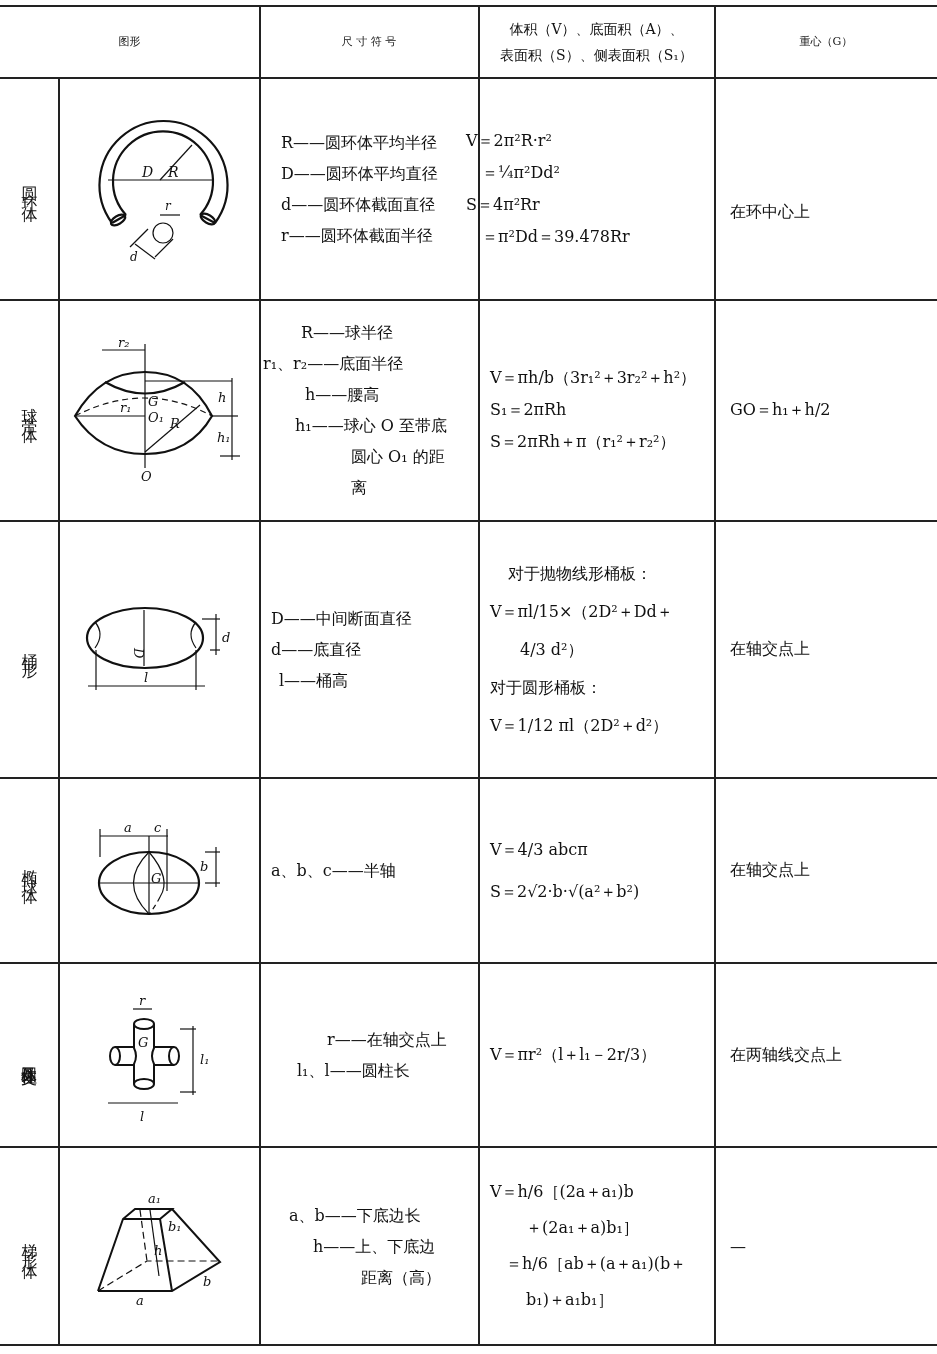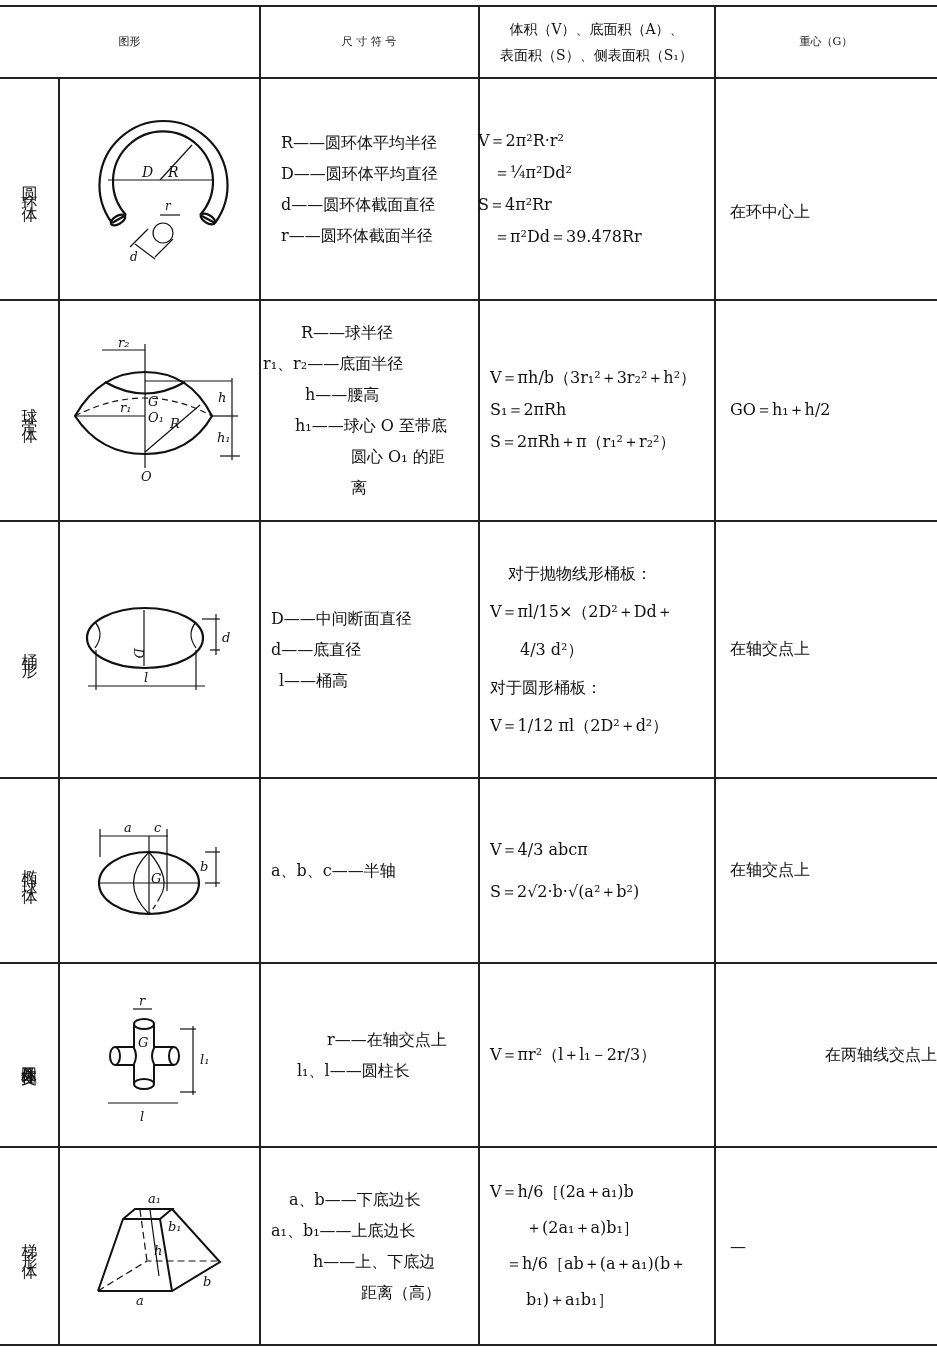--- a/index.html
+++ b/index.html
@@ -83,21 +83,21 @@
     </svg>
   </div>
   <div class="cell sym" style="left:261px;top:79px;width:217px;height:220px;padding-left:20px;">
     <div class="lines">
       <div>R——圆环体平均半径</div>
       <div>D——圆环体平均直径</div>
       <div>d——圆环体截面直径</div>
       <div>r——圆环体截面半径</div>
     </div>
   </div>
-  <div class="cell formula" style="left:468px;top:79px;width:234px;height:220px;">
+  <div class="cell formula" style="left:456px;top:79px;width:234px;height:220px;">
     <div class="lines">
       <div>V＝2π²R·r²</div>
       <div style="padding-left:16px">＝¼π²Dd²</div>
       <div>S＝4π²Rr</div>
       <div style="padding-left:16px">＝π²Dd＝39.478Rr</div>
     </div>
   </div>
   <div class="cell center" style="left:716px;top:92px;width:221px;height:241px;">
       <span>在环中心上</span>
     </div>
@@ -271,21 +271,21 @@
     <div class="lines">
       <div style="padding-left:56px">r——在轴交点上</div>
       <div style="padding-left:26px">l₁、l——圆柱长</div>
     </div>
   </div>
   <div class="cell formula" style="left:480px;top:964px;width:234px;height:182px;">
     <div class="lines">
       <div>V＝πr²（l＋l₁－2r/3）</div>
     </div>
   </div>
-  <div class="cell center" style="left:716px;top:964px;width:221px;height:182px;justify-content:flex-end;">
+  <div class="cell center" style="left:716px;top:964px;width:221px;height:182px;">
       <span>在两轴线交点上</span>
     </div>
 
   <div class="cell name" style="left:0;top:1148px;width:58px;height:196px;">
       <span>梯形体</span>
     </div>
   <div class="cell fig" style="left:60px;top:1148px;width:199px;height:196px;">
     <svg width="199" height="196" viewBox="0 0 199 196">
       <g fill="none" stroke="#111" stroke-width="2">
         <path d="M38,143 L112,143 L160,114 L112,61"></path>
@@ -300,21 +300,20 @@
       <text x="88" y="55" font-size="13">a₁</text>
       <text x="108" y="83" font-size="13">b₁</text>
       <text x="94" y="107" font-size="13">h</text>
       <text x="143" y="138" font-size="13">b</text>
       <text x="76" y="157" font-size="13">a</text>
     </svg>
   </div>
   <div class="cell sym" style="left:261px;top:1148px;width:217px;height:196px;">
     <div class="lines">
       <div style="padding-left:18px">a、b——下底边长</div>
-      <div>a₁、b₁——上底边长</div>
       <div style="padding-left:42px">h——上、下底边</div>
       <div style="padding-left:90px">距离（高）</div>
     </div>
   </div>
   <div class="cell formula" style="left:480px;top:1148px;width:234px;height:196px;line-height:36px;">
     <div class="lines">
       <div>V＝h/6［(2a＋a₁)b</div>
       <div style="padding-left:36px">＋(2a₁＋a)b₁］</div>
       <div style="padding-left:16px">＝h/6［ab＋(a＋a₁)(b＋</div>
       <div style="padding-left:36px">b₁)＋a₁b₁］</div>

